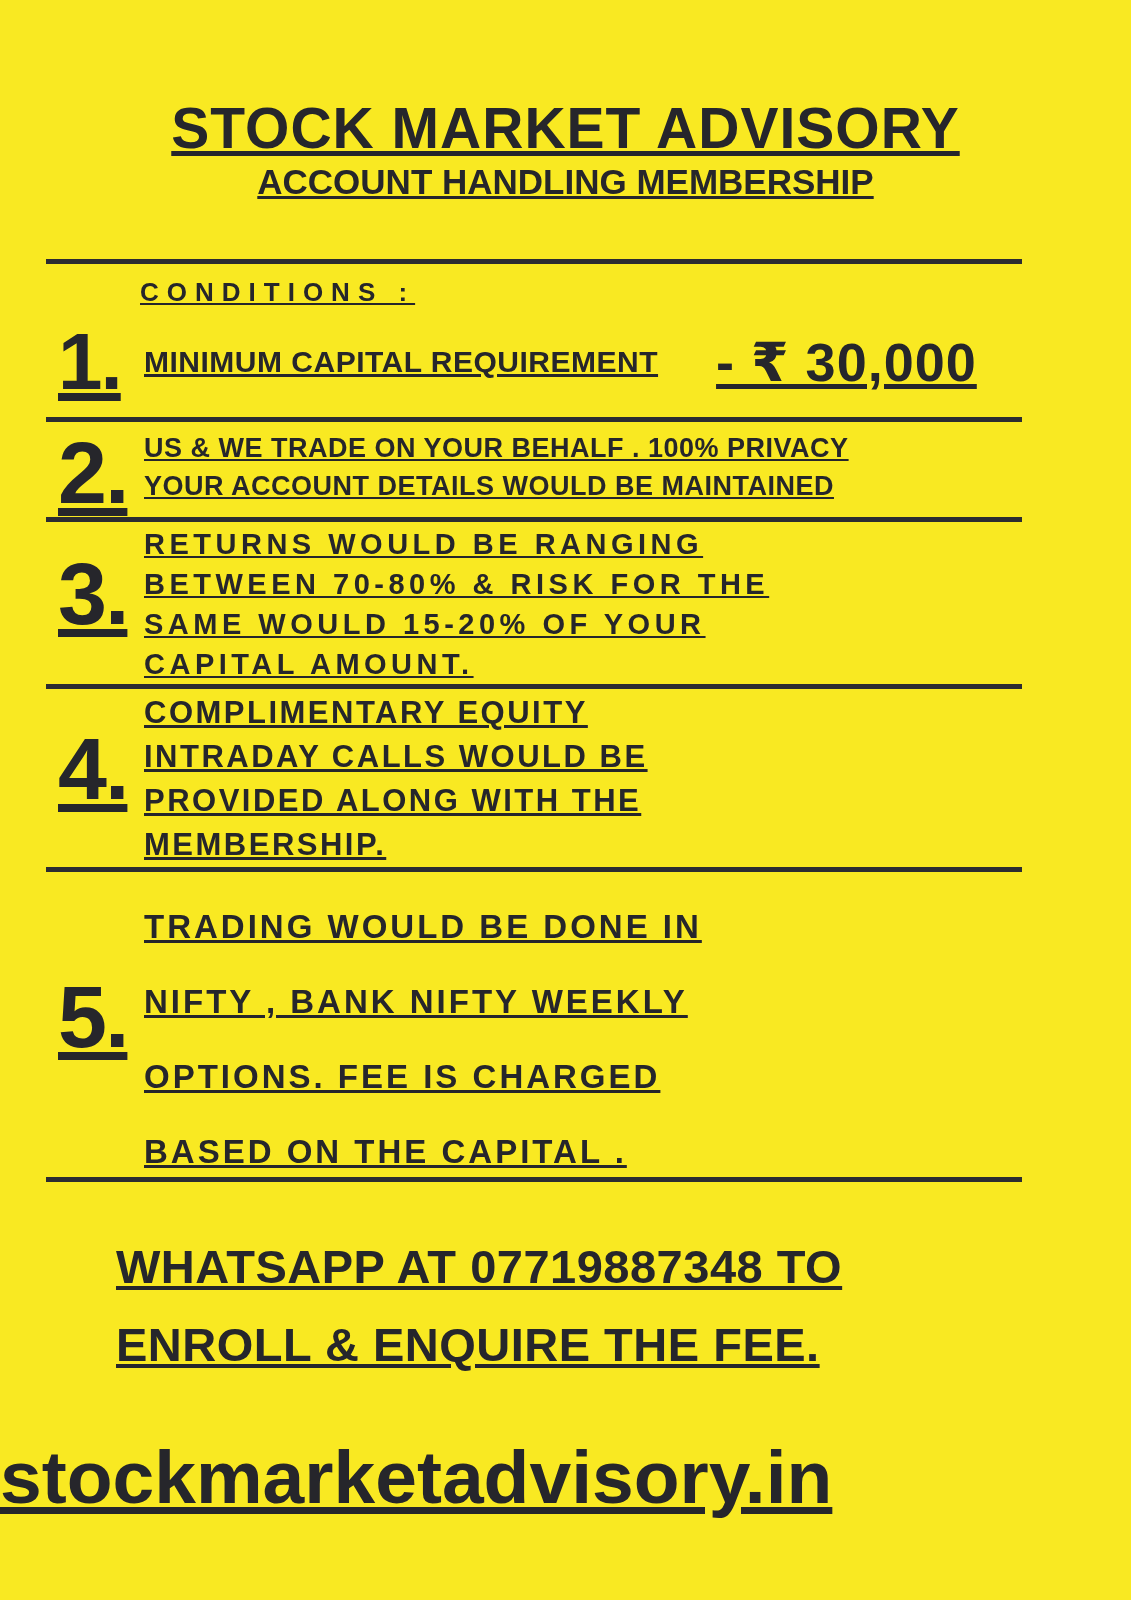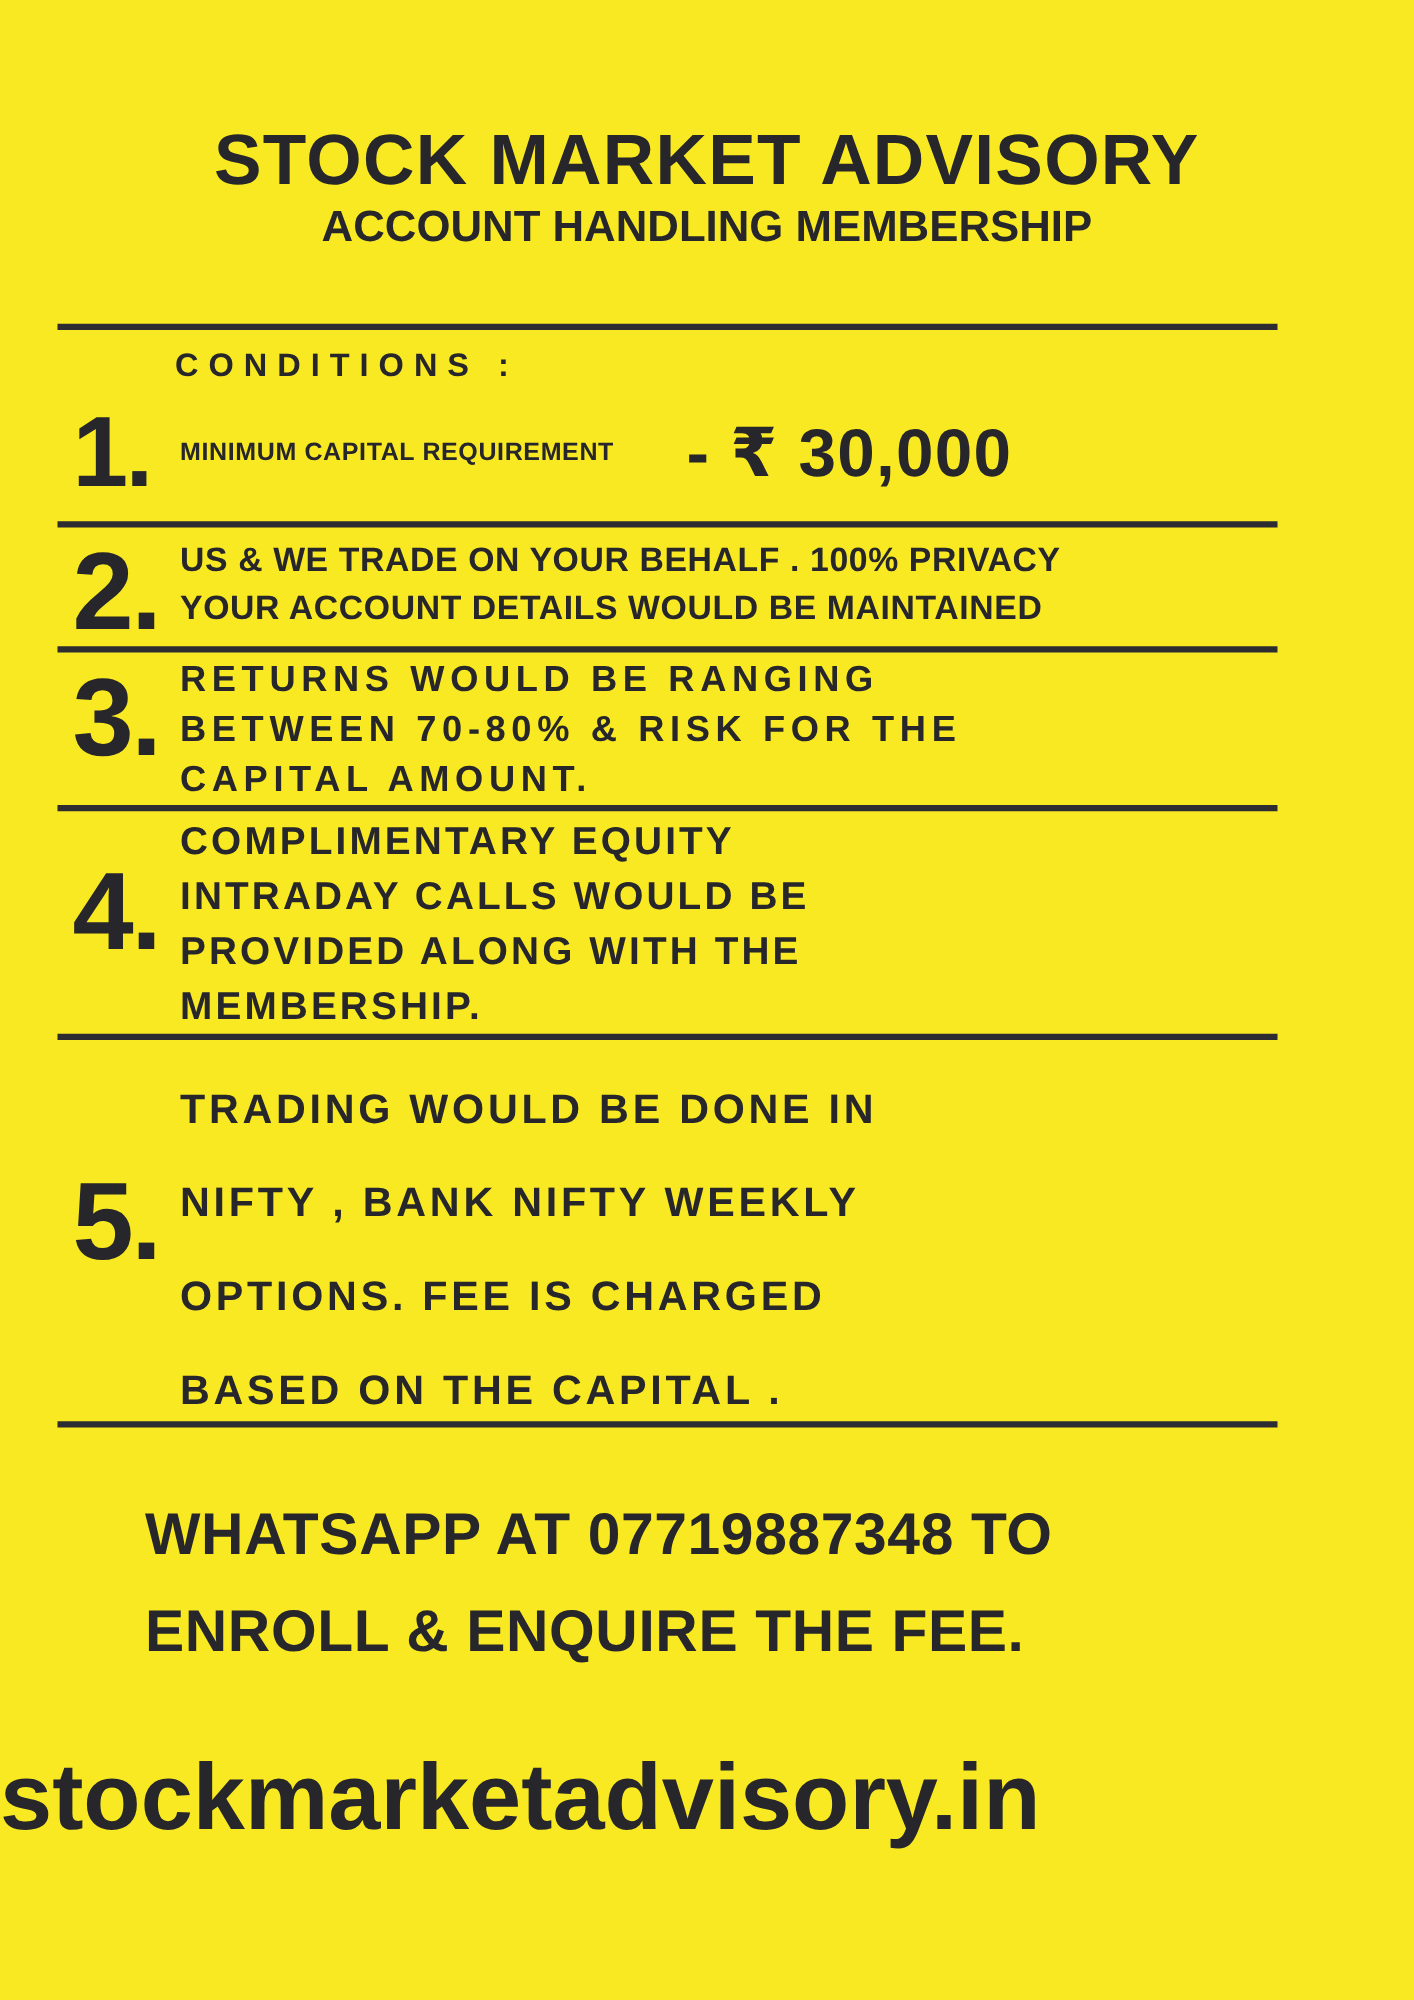--- a/index.html
+++ b/index.html
@@ -8,21 +8,21 @@
   }
   body {
     width: 1131px;
     height: 1600px;
     background: #F9E922;
     color: #26262B;
     font-family: "Liberation Sans", "DejaVu Sans", sans-serif;
     font-weight: bold;
     overflow: hidden;
   }
-  .poster { position: relative; width: 1131px; height: 1164px; }
+  .poster { position: relative; width: 1131px; height: 1164px; text-decoration: underline; }
 
   .title {
     padding-top: 94px;
     text-align: center;
     font-size: 57px;
     line-height: 68px;
     letter-spacing: 1px;
     white-space: nowrap;
   }
   .subtitle {
@@ -54,21 +54,21 @@
     flex: none;
     font-size: 88px;
     line-height: 1;
     align-self: center;
     letter-spacing: -2px;
   }
 
   .row1 { align-items: center; height: 110px; }
   .row1 .num { font-size: 80px; }
   .row1-body { display: flex; align-items: center; }
-  .row1-label { font-size: 20px; letter-spacing: 0.5px; white-space: nowrap; }
+  .row1-label { font-size: 30px; letter-spacing: 0.5px; white-space: nowrap; }
   .row1-value { font-size: 54px; margin-left: 58px; letter-spacing: 1px; white-space: nowrap; }
 
   .lines { padding-top: 0; }
   .lines div { white-space: nowrap; }
 
   .row2 { padding-top: 7px; }
   .row2 .lines div { font-size: 27px; line-height: 38px; letter-spacing: 0.5px; }
 
   .row3 { padding-top: 2px; }
   .row3 .lines div { font-size: 29px; line-height: 40px; letter-spacing: 4.5px; }
@@ -127,20 +127,21 @@
     </div>
   </div>
 
   <div class="rule"></div>
 
   <div class="row row3">
     <div class="num">3.</div>
     <div class="lines">
       <div>RETURNS WOULD BE RANGING</div>
       <div>BETWEEN 70-80% &amp; RISK FOR THE</div>
+      <div>SAME WOULD 15-20% OF YOUR</div>
       <div>CAPITAL AMOUNT.</div>
     </div>
   </div>
 
   <div class="rule"></div>
 
   <div class="row row4">
     <div class="num">4.</div>
     <div class="lines">
       <div>COMPLIMENTARY EQUITY</div>

